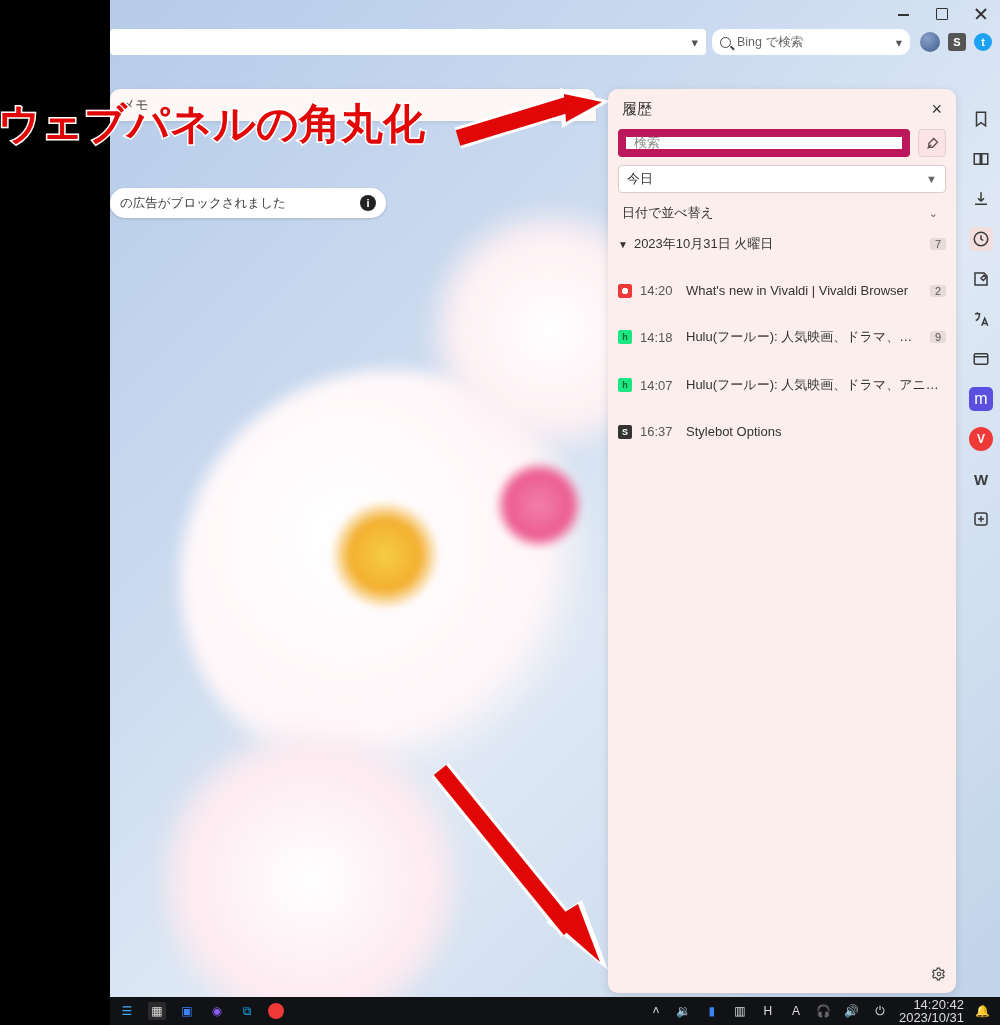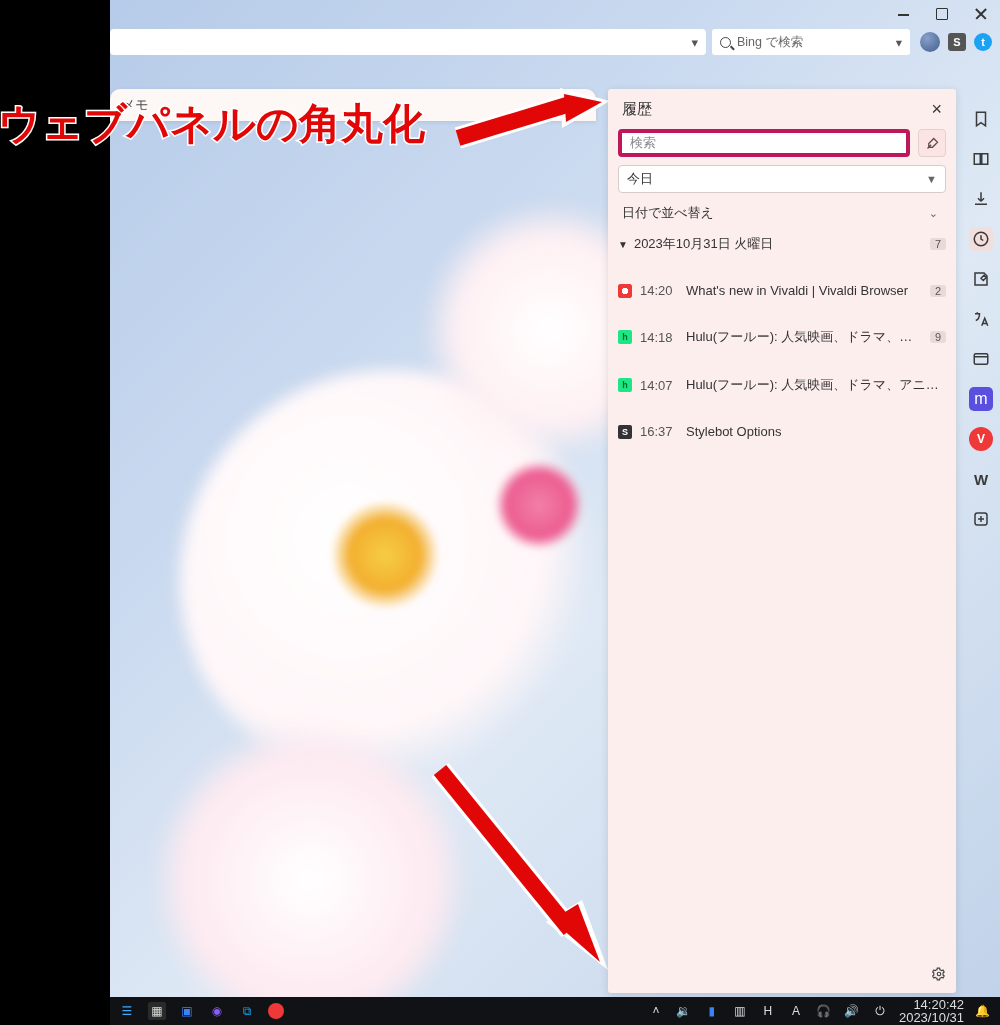--- a/index.html
+++ b/index.html
@@ -31,21 +31,21 @@
 .ctl.max { border: 1.5px solid #333; border-radius: 1px; }
 .ctl.close::before, .ctl.close::after { content: ""; position: absolute; width: 14px; height: 1.5px; background: #333; }
 .ctl.close { position: relative; }
 .ctl.close::before { transform: rotate(45deg); top: 5px; }
 .ctl.close::after { transform: rotate(-45deg); top: 5px; }
 
 
 .addr-row { position: absolute; top: 28px; left: 110px; right: 8px; height: 28px; display: flex; gap: 6px; align-items: center; }
 .addr-field { flex: 1; height: 26px; background: #fff; border-radius: 4px; display: flex; align-items: center; padding: 0 8px; color: #666; font-size: 13px; }
 .addr-drop { margin-left: auto; color: #555; }
-.search-field { width: 198px; height: 26px; background: #fff; border-radius: 3px; display: flex; align-items: center; padding: 0 8px; color: #666; font-size: 12.5px; gap: 6px; }
+.search-field { width: 198px; height: 26px; background: #fff; border-radius: 10px; display: flex; align-items: center; padding: 0 8px; color: #666; font-size: 12.5px; gap: 6px; }
 .lens { width: 11px; height: 11px; border: 1.6px solid #444; border-radius: 50%; position: relative; }
 .lens::after { content: ""; position: absolute; width: 5px; height: 1.6px; background: #444; transform: rotate(45deg); left: 9px; top: 9px; }
 .toolbar-icons { display: flex; gap: 8px; align-items: center; padding-left: 4px; }
 .avatar { width: 20px; height: 20px; border-radius: 50%; background: radial-gradient(circle at 35% 30%, #88a0c9, #415e8f); }
 .sq-badge { width: 18px; height: 18px; background: #555; color: #fff; font-size: 11px; font-weight: 700; border-radius: 3px; display: flex; align-items: center; justify-content: center; }
 .twitter-dot { width: 18px; height: 18px; border-radius: 50%; background: #1da1f2; color: #fff; font-size: 11px; font-weight: 700; display: flex; align-items: center; justify-content: center; }
 
 
 .memo-card {
   position: absolute; left: 110px; top: 89px; width: 486px; height: 32px;
@@ -71,27 +71,27 @@
 
 .arrow { position: absolute; }
 .arrow-line { stroke: #e10707; stroke-width: 16; fill: none; }
 .arrow-head { fill: #e10707; }
 .arrow-outline { stroke: #fff; stroke-width: 22; fill: none; }
 .arrow-head-outline { fill: #fff; }
 
 
 .history-panel {
   position: absolute; top: 89px; left: 608px; width: 348px; height: 904px;
-  background: #fdeeee; border-radius: 3px; box-shadow: 0 2px 8px rgba(0,0,0,0.12);
+  background: #fdeeee; border-radius: 10px; box-shadow: 0 2px 8px rgba(0,0,0,0.12);
   display: flex; flex-direction: column;
 }
 .hp-header { height: 40px; display: flex; align-items: center; padding: 0 14px; font-size: 15px; color: #333; }
 .hp-close { margin-left: auto; font-size: 18px; cursor: pointer; color: #333; }
 .hp-search-row { display: flex; gap: 8px; padding: 0 10px 8px 10px; align-items: center; }
-.hp-search { flex: 1; height: 28px; border: 4px solid #be185d; background: #fff; border-radius: 4px; padding: 0 8px; font-size: 13px; color: #888; display: flex; align-items: center; }
+.hp-search { flex: 1; height: 28px; border: 8px solid #be185d; background: #fff; border-radius: 4px; padding: 0 8px; font-size: 13px; color: #888; display: flex; align-items: center; }
 .hp-brush { width: 28px; height: 28px; background: #fbe4e3; border: 1px solid #e4cfcf; border-radius: 4px; display: flex; align-items: center; justify-content: center; cursor: pointer; }
 .hp-select { margin: 0 10px 6px 10px; height: 28px; background: #fff; border: 1px solid #d8cbca; border-radius: 4px; display: flex; align-items: center; padding: 0 8px; font-size: 13px; color: #333; }
 .hp-sort { margin: 0 10px 4px 10px; height: 28px; display: flex; align-items: center; padding: 0 8px 0 4px; font-size: 13px; color: #333; }
 .chev { margin-left: auto; color: #666; font-size: 11px; }
 
 .hp-list { padding: 0 10px; font-size: 13px; color: #333; }
 .hp-date { display: flex; align-items: center; gap: 6px; padding: 4px 0; }
 .hp-date .tri { font-size: 10px; color: #333; }
 .hp-count { margin-left: auto; background: #e9dada; border-radius: 3px; padding: 0 5px; font-size: 11px; color: #555; }
 .hp-item { display: flex; align-items: center; gap: 8px; padding: 4px 0; cursor: pointer; margin-top: 22px; }
@@ -158,20 +158,24 @@
   <div class="memo-card">
     <span>メモ</span>
     <span class="memo-gear">
       <svg class="gear-icon" viewBox="0 0 24 24" fill="none" stroke="#444" stroke-width="2">
           <circle cx="12" cy="12" r="3"></circle>
           <path d="M19 12a7 7 0 0 0-.2-1.7l2.1-1.6-2-3.4-2.5 1a7 7 0 0 0-2.9-1.7L13 2h-4l-.5 2.6A7 7 0 0 0 5.6 6.3l-2.5-1-2 3.4 2.1 1.6A7 7 0 0 0 3 12c0 .6.1 1.1.2 1.7l-2.1 1.6 2 3.4 2.5-1a7 7 0 0 0 2.9 1.7L9 22h4l.5-2.6a7 7 0 0 0 2.9-1.7l2.5 1 2-3.4-2.1-1.6c.1-.6.2-1.1.2-1.7z"></path>
         </svg>
     </span>
   </div>
 
+  <div class="adblock-pill">
+    <span>の広告がブロックされました</span>
+    <span class="info-dot">i</span>
+  </div>
 
   <div class="anno-text">ウェブパネルの角丸化</div>
 
   <svg class="arrow" style="left:450px; top:86px;" width="170" height="70">
     <path class="arrow-outline" d="M8 52 L120 18"></path>
     <polygon class="arrow-head-outline" points="110,2 160,15 112,42"></polygon>
     <path class="arrow-line" d="M8 52 L120 18"></path>
     <polygon class="arrow-head" points="114,8 152,16 116,36"></polygon>
   </svg>
 

